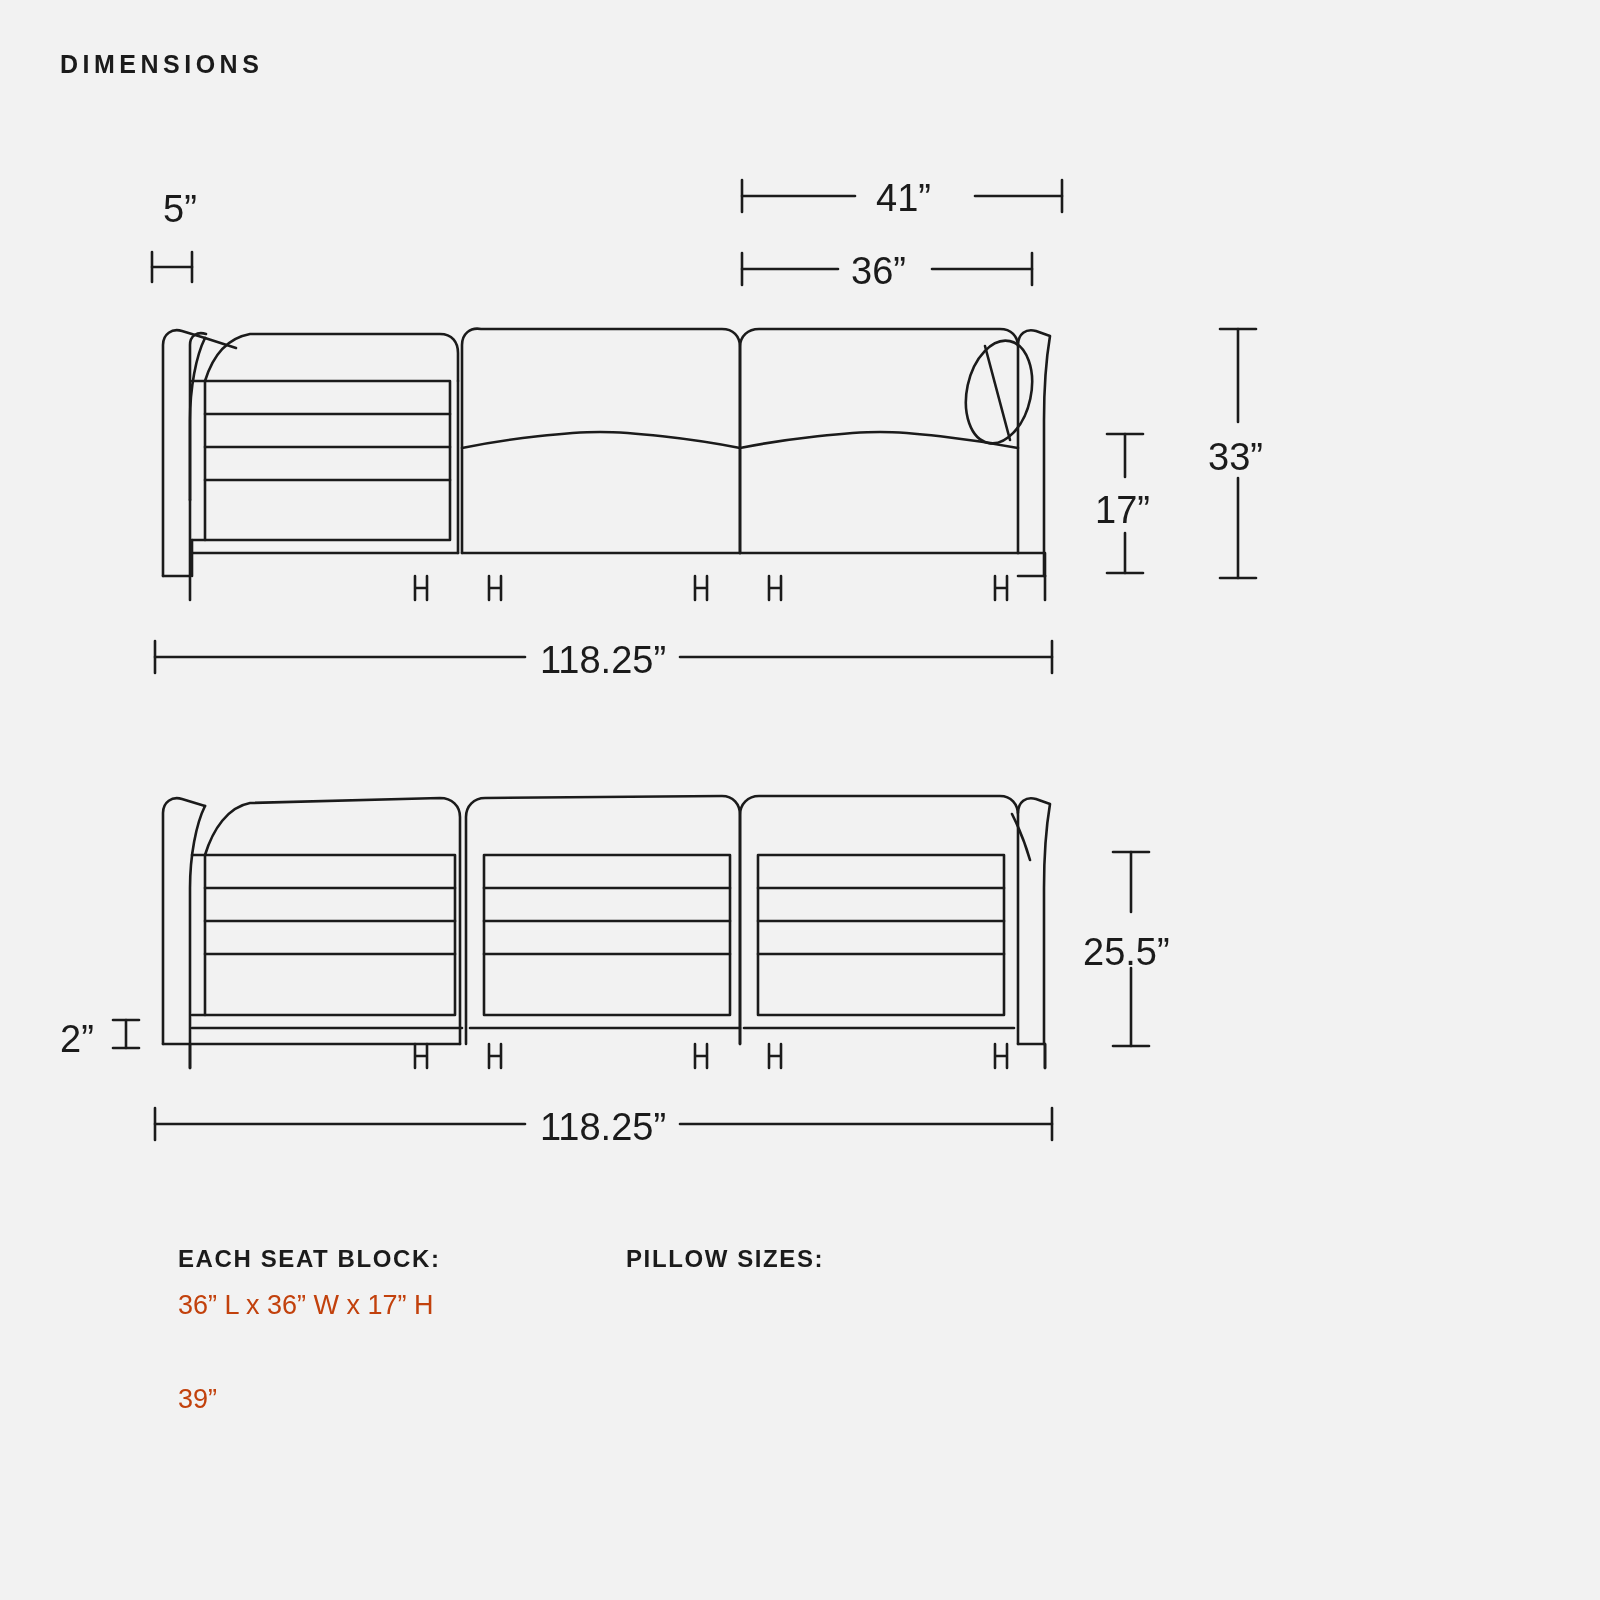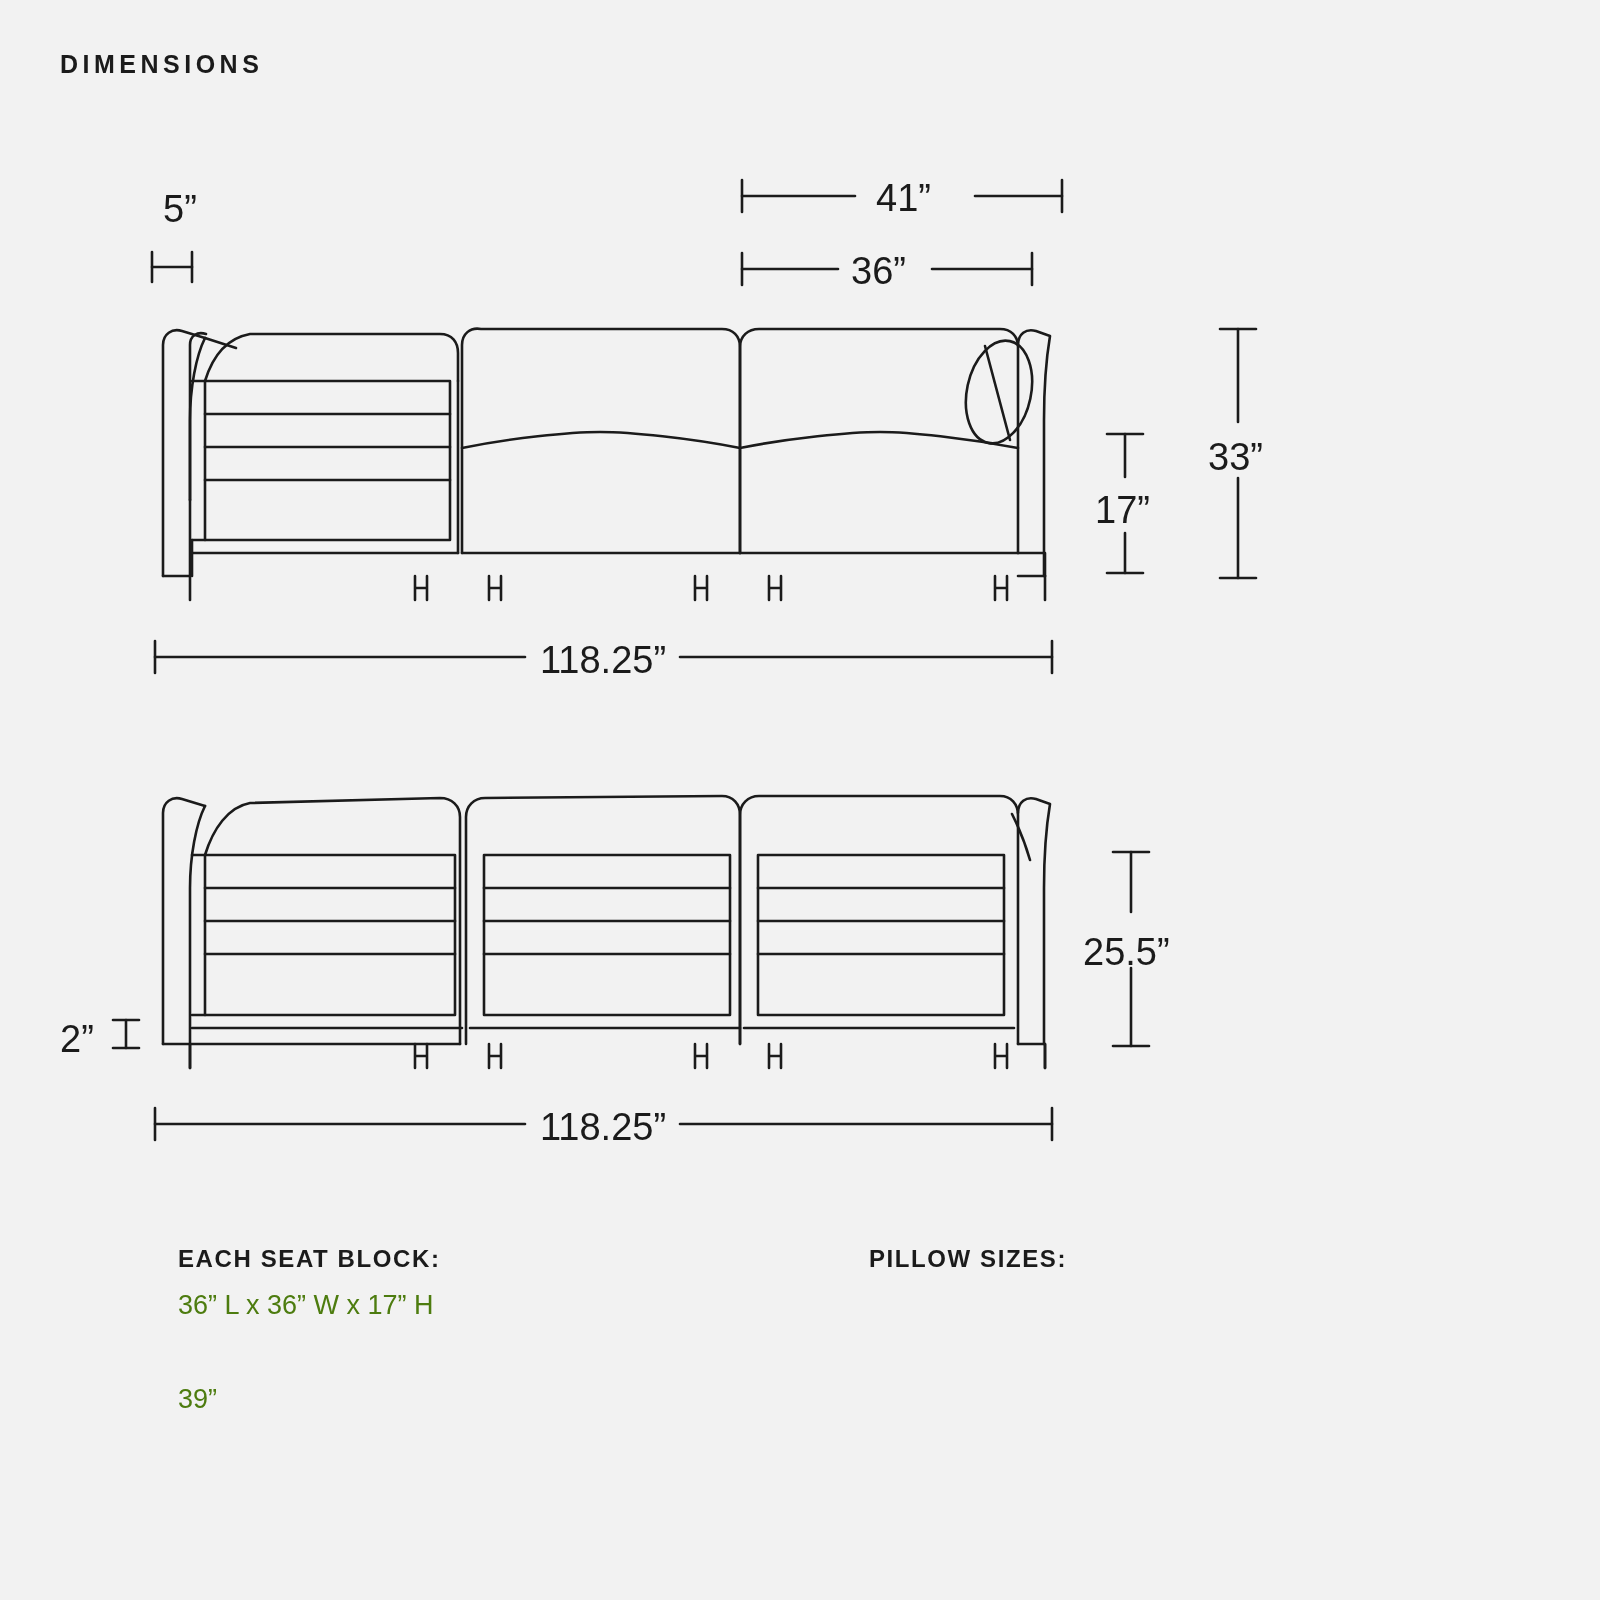--- a/index.html
+++ b/index.html
@@ -41,34 +41,34 @@
     font-family: "Liberation Sans", sans-serif;
     font-size: 38px;
     fill: #1b1b1b;
   }
   .specs {
     position: absolute;
     left: 178px;
     top: 1245px;
     width: 1340px;
     display: flex;
-    gap: 0px;
+    gap: 8px;
   }
   .spec-col-a { width: 440px; }
-  .spec-col-b { width: 700px; text-align: center; }
+  .spec-col-b { width: 700px; }
   .spec-head {
     font-size: 24px;
     font-weight: bold;
     letter-spacing: 1.6px;
     color: #1b1b1b;
     margin-bottom: 17px;
   }
   .spec-line {
     font-size: 27px;
-    color: #4d7c0f;
+    color: #c2410c;
     margin-bottom: 21px;
     font-weight: 400;
   }
   .spec-gap { height: 42px; }
 </style>
 </head>
 <body>
 
 <div class="page">
 

